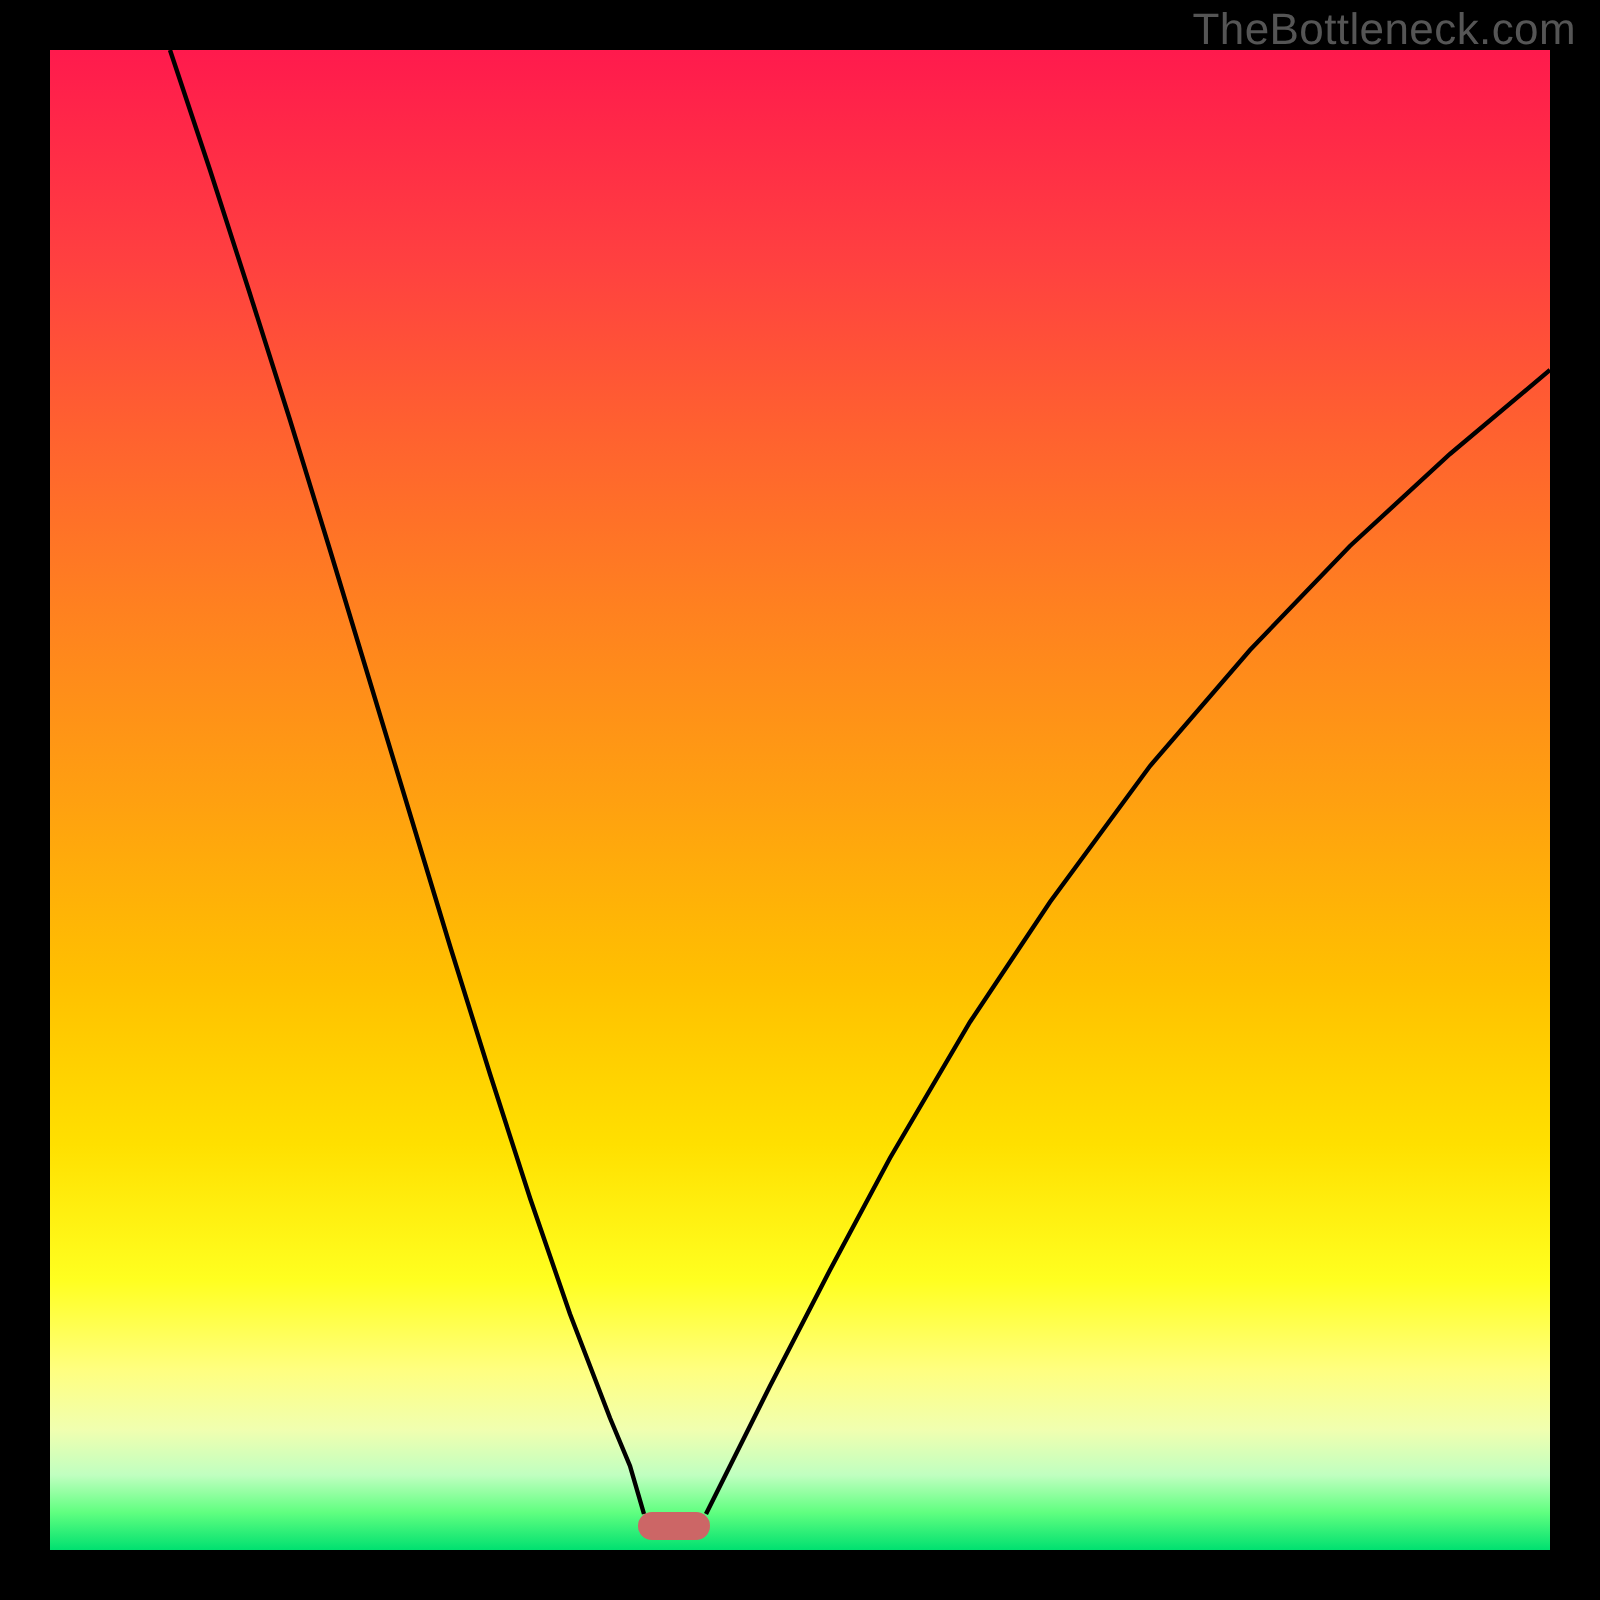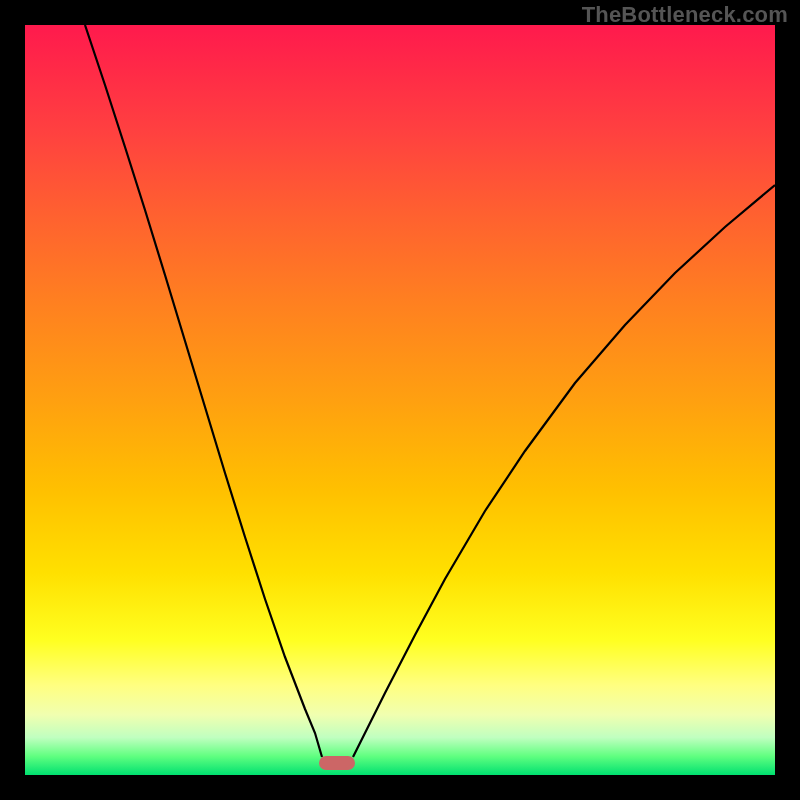--- a/index.html
+++ b/index.html
@@ -38,21 +38,21 @@
       #60ff80 97.5%,
       #00e070 100%
     );
   }
   .watermark {
     position: absolute;
     top: 2px;
     right: 12px;
     color: #555;
     font-size: 22px;
-    font-weight: 700;
+    font-weight: 400;
     letter-spacing: 0.2px;
     z-index: 10;
   }
   svg.curves {
     position: absolute;
     left: 0;
     top: 0;
     width: 750px;
     height: 750px;
   }

